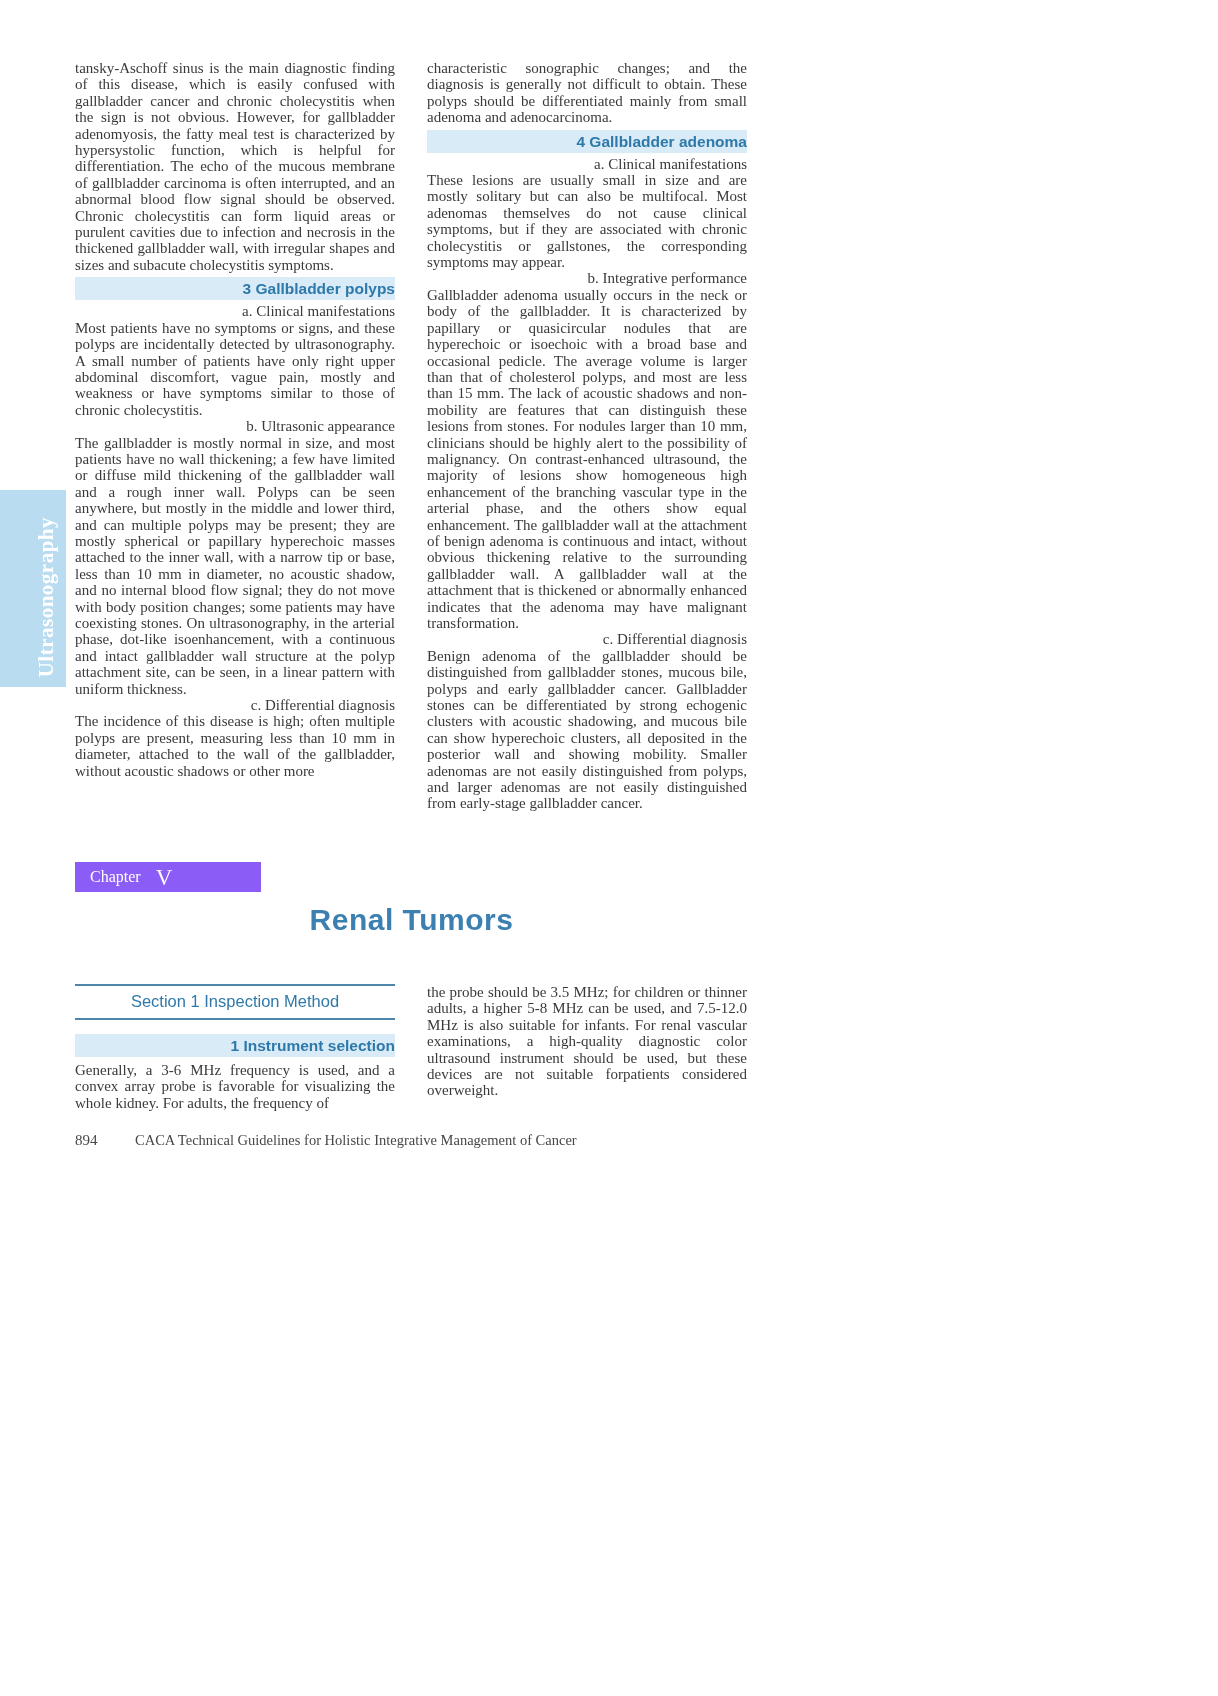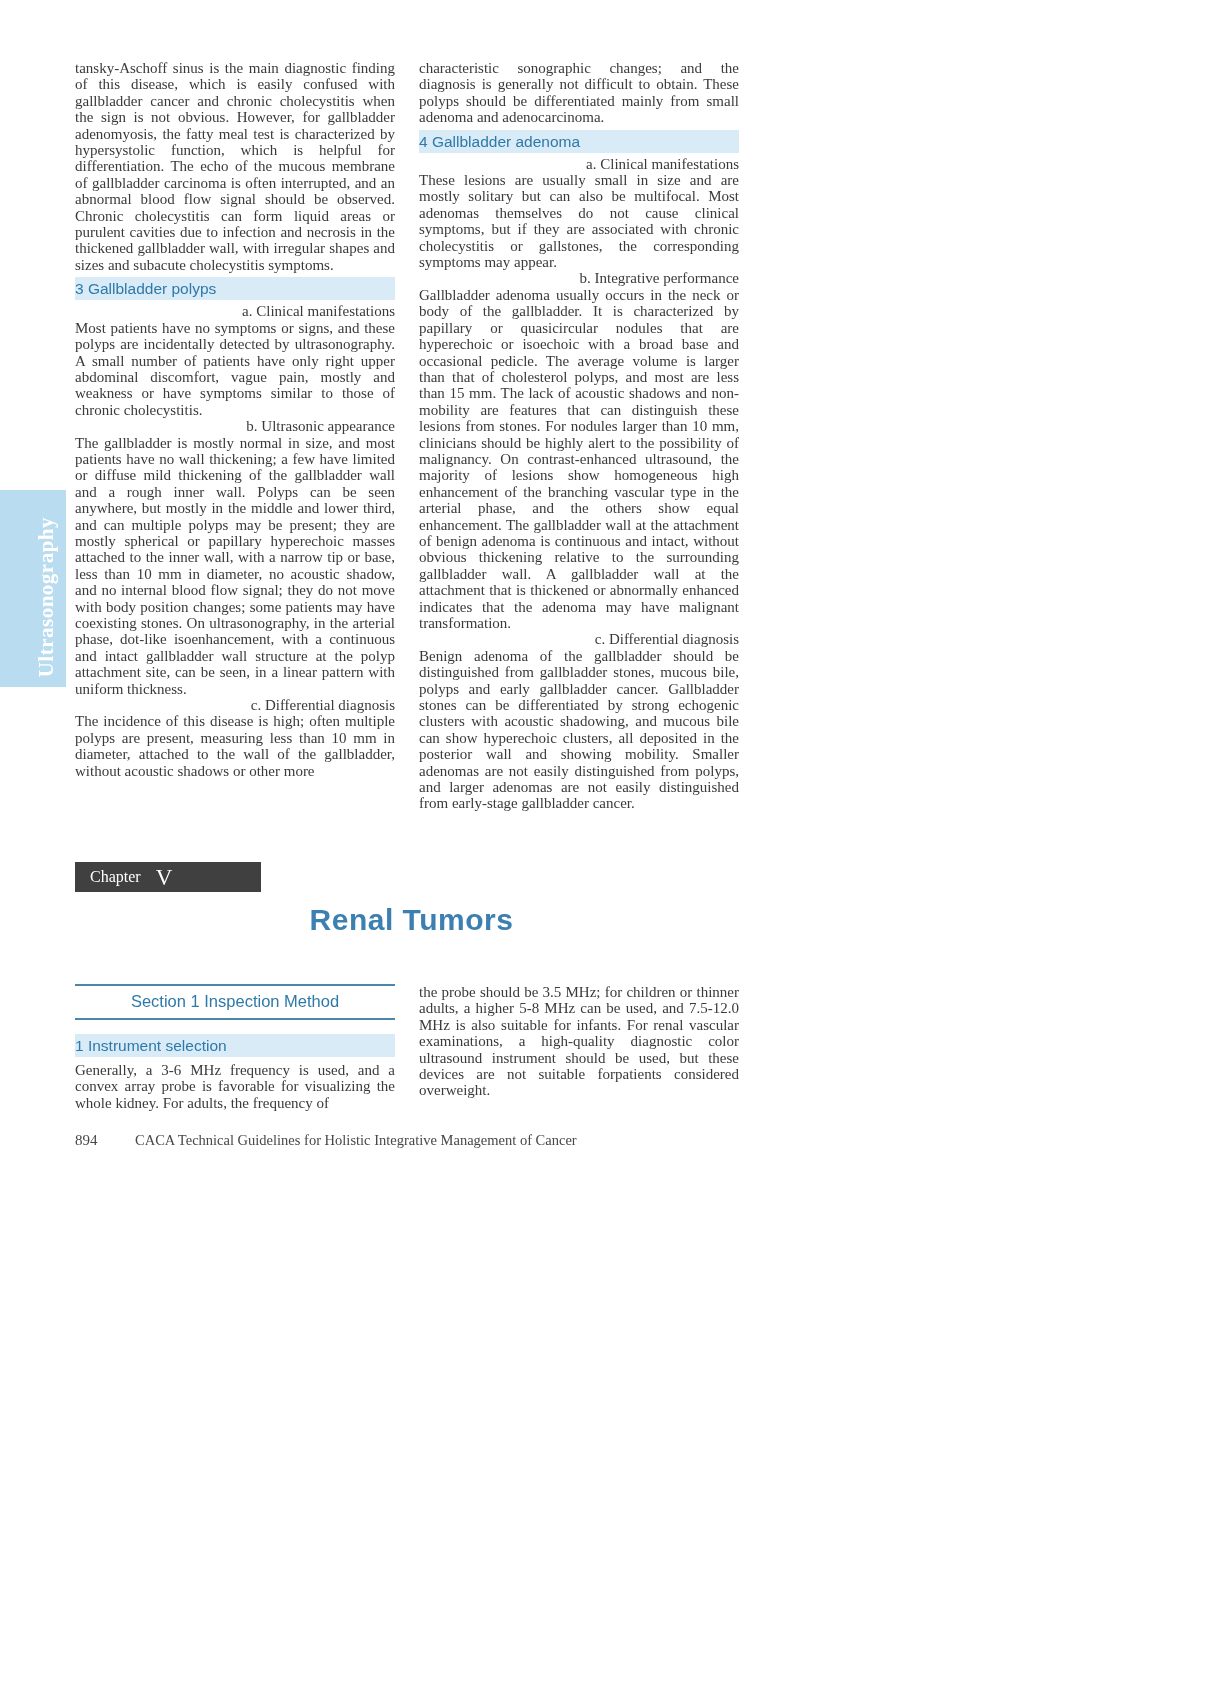--- a/index.html
+++ b/index.html
@@ -34,53 +34,53 @@
     letter-spacing:0.5px;
     white-space:nowrap;
   }
 
   
   .cols{
     position:absolute;
     left:75px;
     width:673px;
     display:flex;
-    gap:24px;
+    gap:32px;
   }
   .top-cols{ top:60px; }
   .renal-cols{ top:984px; }
   .col{ width:320px; flex:0 0 320px; }
 
   .body-p{
     margin:0;
     font-family:"Liberation Serif", serif;
     font-size:15px;
     line-height:16.4px;
     text-align:justify;
     color:#3a3a3a;
   }
   .label-line{ text-align:right; }
 
   .band{
     background:#d8ebf7;
     color:#2e79a9;
     font-family:"Liberation Sans", sans-serif;
-    font-weight:400;
+    font-weight:700;
     font-size:15.5px;
     line-height:23px;
-    text-align:left;
+    text-align:right;
     margin:4px 0 3px 0;
   }
 
   
   .chapter-box{
     position:absolute;
     left:75px; top:862px;
     width:186px; height:30px;
-    background:#404040;
+    background:#8b5cf6;
     color:#ffffff;
     display:flex;
     align-items:center;
     padding-left:15px;
     box-sizing:border-box;
   }
   .chapter-word{
     font-family:"Liberation Serif", serif;
     font-size:16px;
   }

